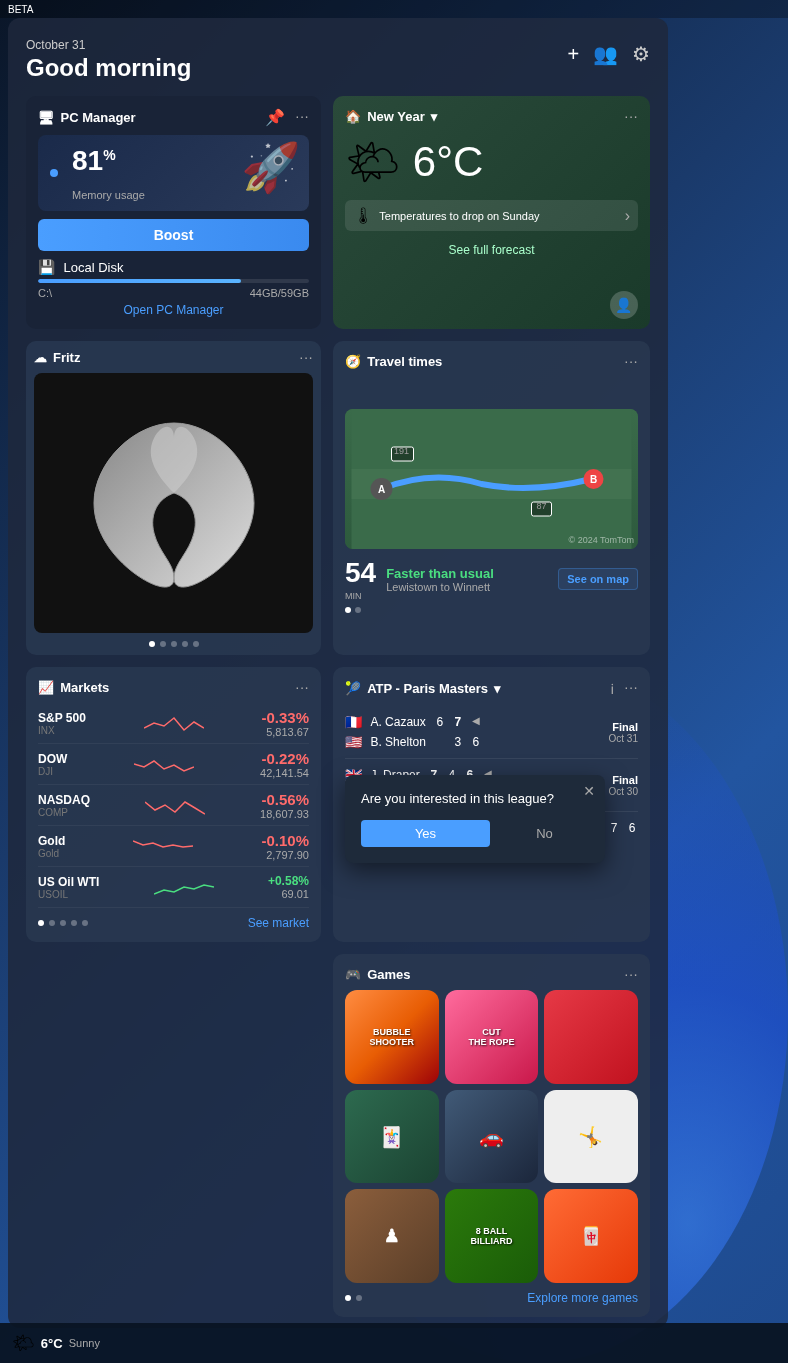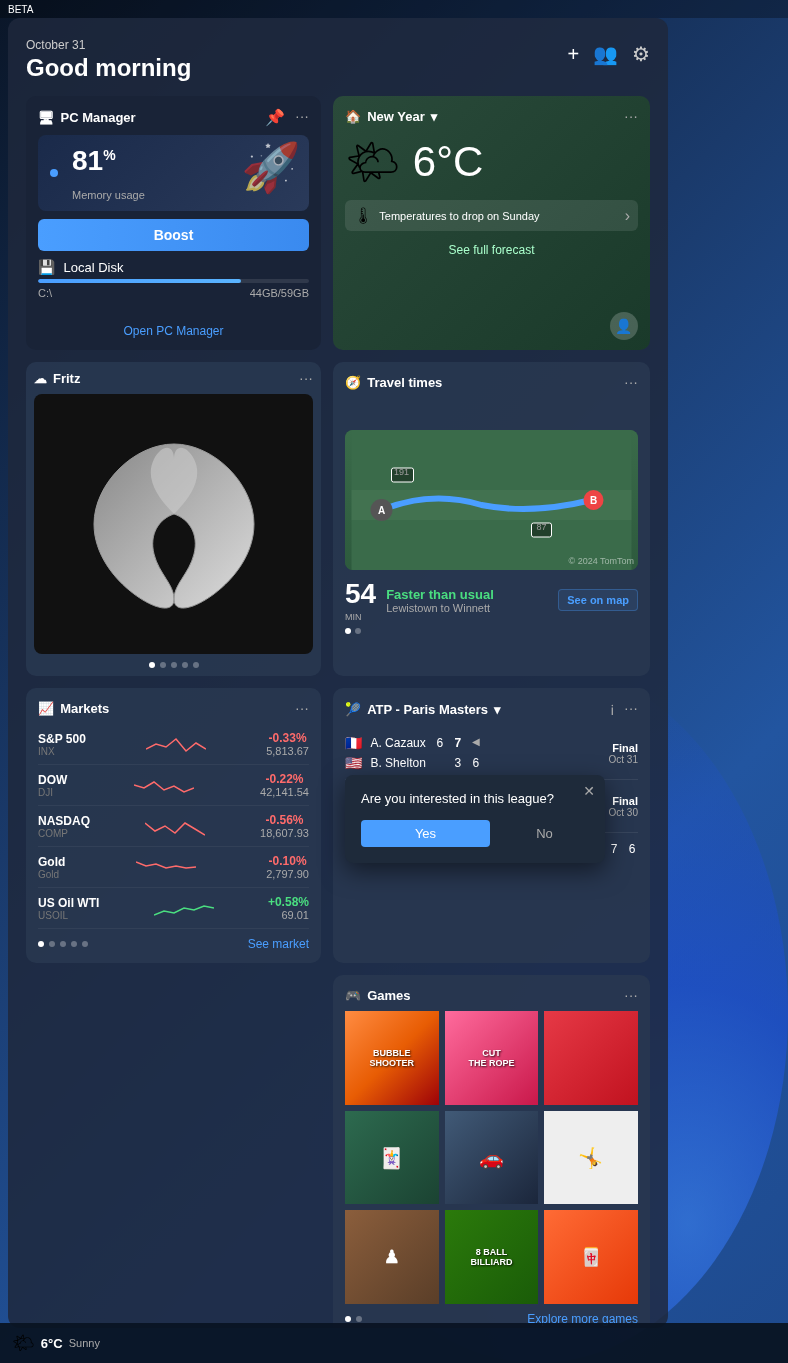--- a/index.html
+++ b/index.html
@@ -187,21 +187,21 @@
     .disk-path {
       display: flex;
       justify-content: space-between;
       color: #aaa;
       font-size: 11px;
     }
     .open-manager {
       color: #4a9eff;
       font-size: 12px;
       text-align: center;
-      margin-top: 25px;
+      margin-top: 4px;
       cursor: pointer;
     }
 
     
     .photos-widget {
       grid-column: 1;
       padding: 8px;
       min-height: 300px;
     }
     .photos-image {
@@ -238,21 +238,21 @@
     }
     .market-row {
       display: flex;
       justify-content: space-between;
       align-items: center;
       padding: 5px 0;
       border-bottom: 1px solid rgba(255,255,255,0.05);
     }
     .market-name { color: #fff; font-size: 12px; font-weight: 600; }
     .market-sub { color: #777; font-size: 10px; }
-    .market-change.neg { color: #ff6b6b; font-size: 12px; font-weight: 600; text-align: center; }
+    .market-change.neg { color: #ff6b6b; font-size: 15px; font-weight: 600; }
     .market-change.pos { color: #4ade80; font-size: 12px; font-weight: 600; }
     .market-value { color: #aaa; font-size: 11px; }
     .market-sparkline {
       width: 60px; height: 30px;
     }
     .markets-footer {
       display: flex;
       justify-content: space-between;
       align-items: center;
       margin-top: 8px;
@@ -465,21 +465,21 @@
       grid-column: 2;
     }
     .games-grid {
       display: grid;
       grid-template-columns: repeat(3, 1fr);
       gap: 6px;
       margin-bottom: 8px;
     }
     .game-tile {
       aspect-ratio: 1;
-      border-radius: 0;
+      border-radius: 12px;
       overflow: hidden;
       cursor: pointer;
       display: flex;
       align-items: center;
       justify-content: center;
       font-size: 10px;
       font-weight: bold;
       color: #fff;
       text-align: center;
     }

